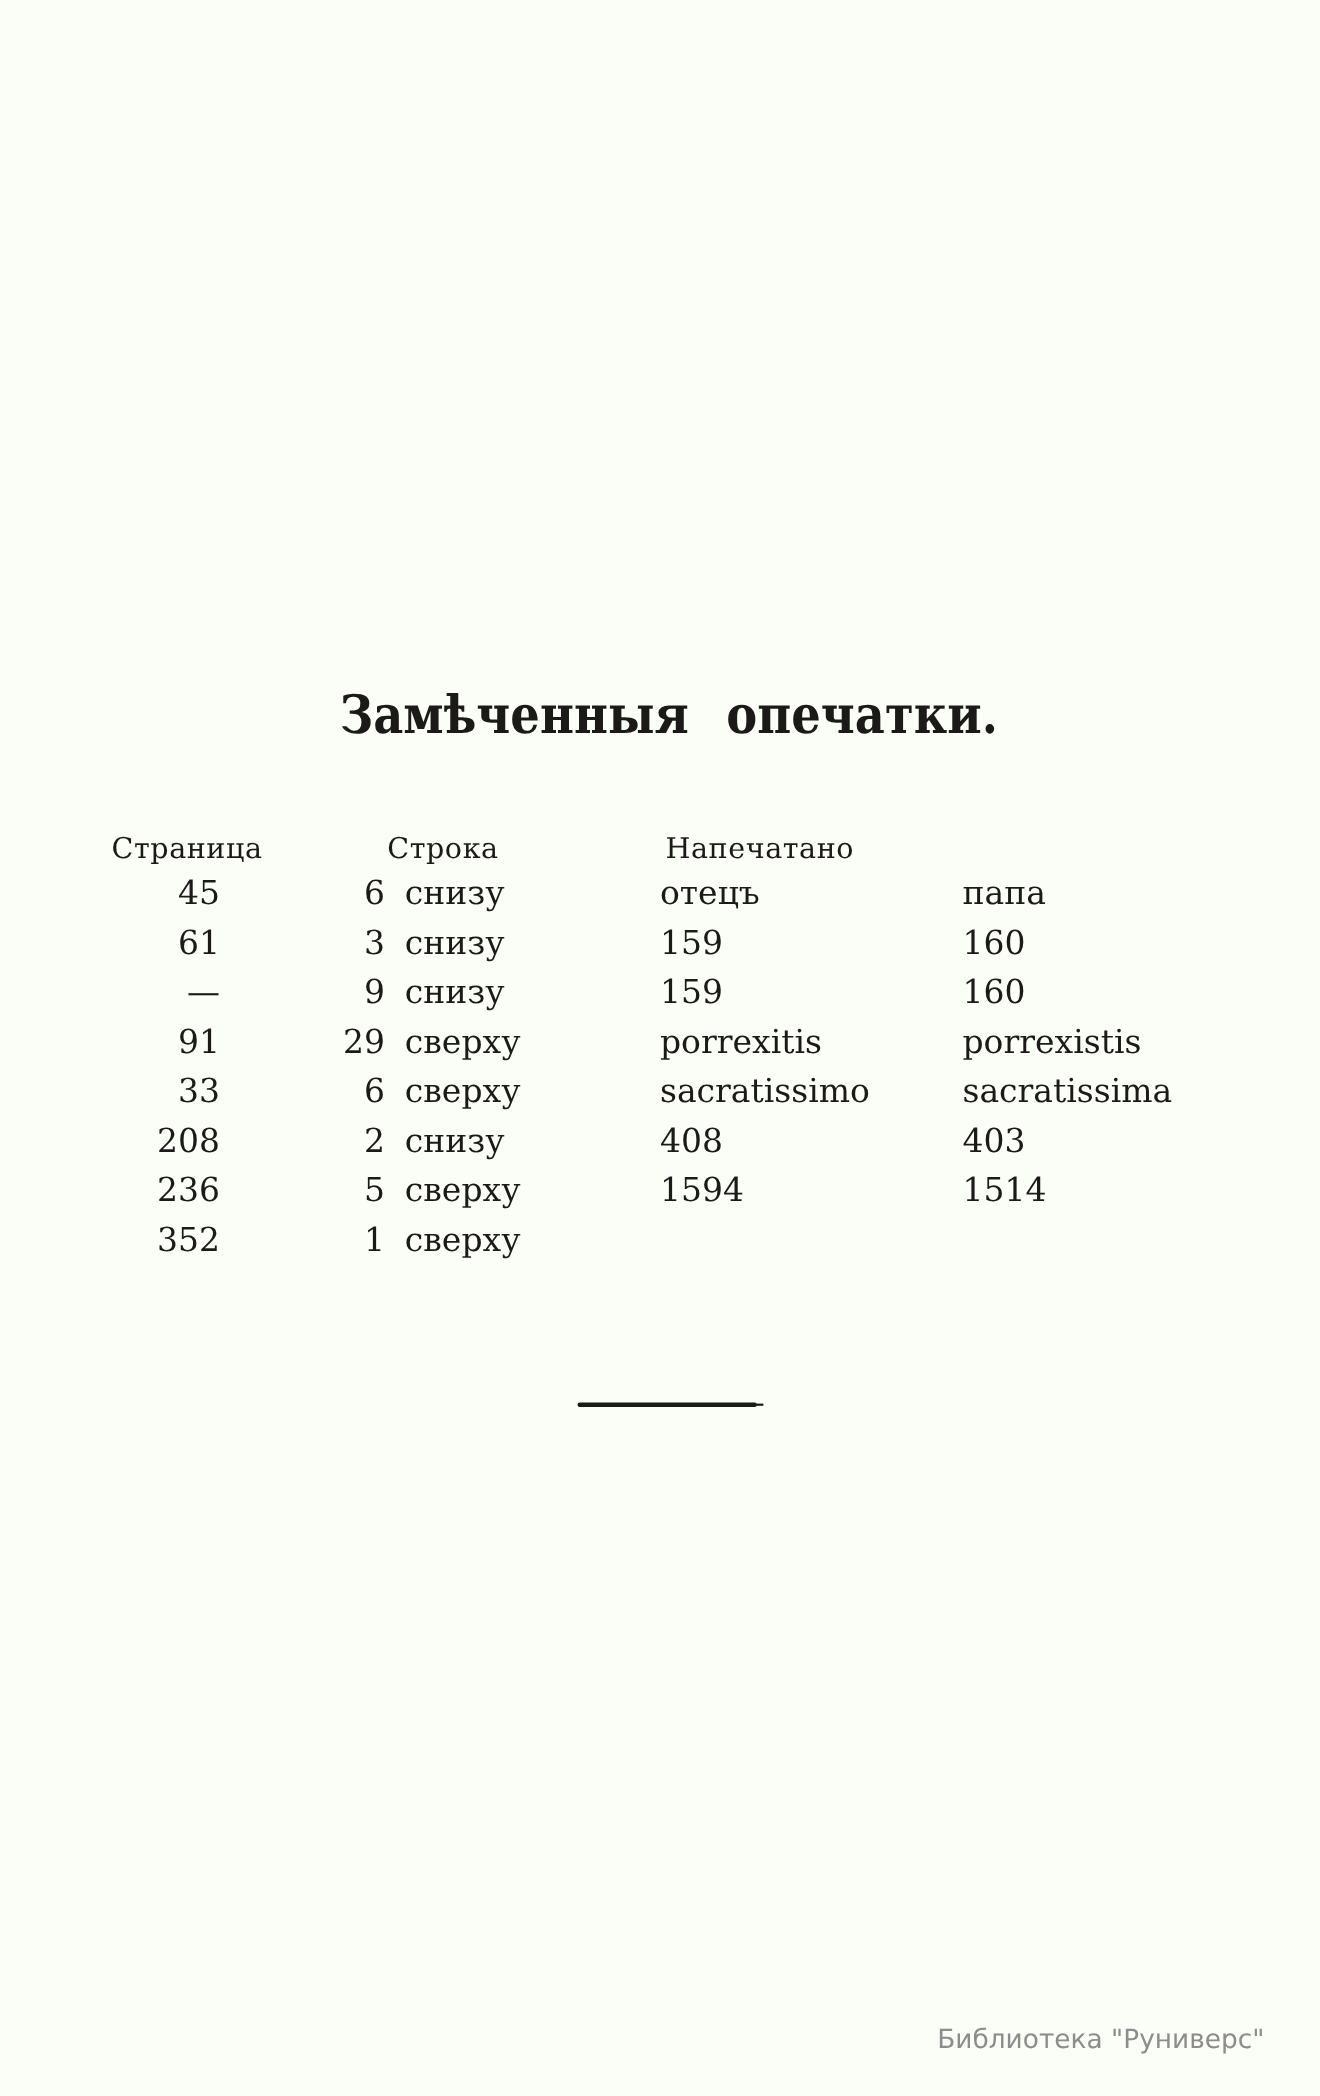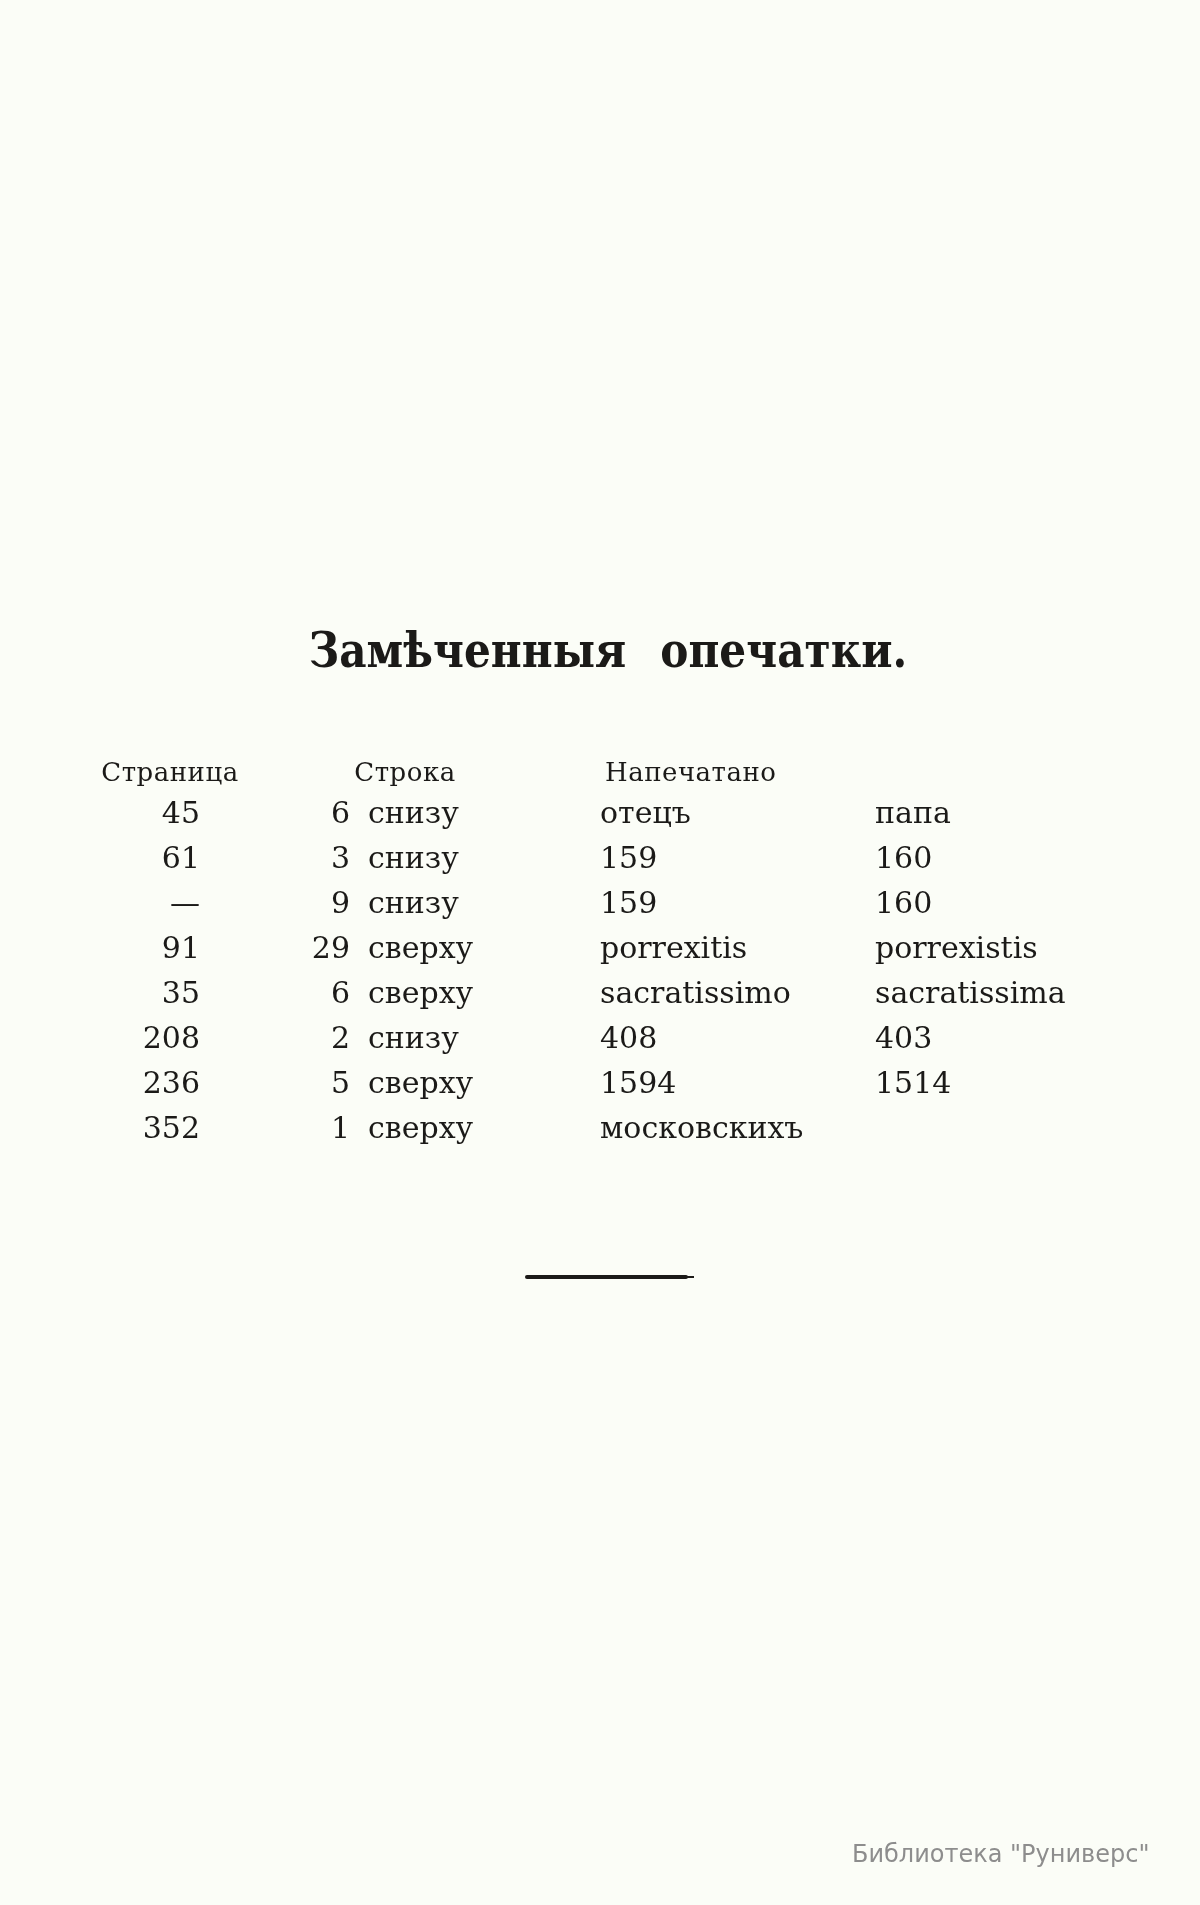--- a/index.html
+++ b/index.html
@@ -38,21 +38,21 @@
     position:absolute;
     left:0; top:750px;
     width:960px; height:45px;
     font-size:26px;
     line-height:45px;
     letter-spacing:0.5px;
     white-space:nowrap;
   }
   .h{position:absolute; top:0;}
   .h-page{left:95px; width:150px; text-align:center;}
-  .h-line{left:340px; width:130px; text-align:center;}
+  .h-line{left:352px; width:130px; }
   .h-printed{left:605px; width:170px; text-align:left;}
   .h-should{left:871px;}
   .rows{
     position:absolute;
     left:0; top:790px;
     width:1200px;
   }
   .row{
     position:relative;
     width:1200px; height:45px;
@@ -123,21 +123,21 @@
     <span class="c c-should">160</span>
   </div>
       <div class="row">
     <span class="c c-page">91</span>
     <span class="c c-linenum">29</span>
     <span class="c c-linedir">сверху</span>
     <span class="c c-printed">porrexitis</span>
     <span class="c c-should">porrexistis</span>
   </div>
       <div class="row">
-    <span class="c c-page">35</span>
+    <span class="c c-page">33</span>
     <span class="c c-linenum">6</span>
     <span class="c c-linedir">сверху</span>
     <span class="c c-printed">sacratissimo</span>
     <span class="c c-should">sacratissima</span>
   </div>
       <div class="row">
     <span class="c c-page">208</span>
     <span class="c c-linenum">2</span>
     <span class="c c-linedir">снизу</span>
     <span class="c c-printed">408</span>
@@ -147,20 +147,19 @@
     <span class="c c-page">236</span>
     <span class="c c-linenum">5</span>
     <span class="c c-linedir">сверху</span>
     <span class="c c-printed">1594</span>
     <span class="c c-should">1514</span>
   </div>
       <div class="row">
     <span class="c c-page">352</span>
     <span class="c c-linenum">1</span>
     <span class="c c-linedir">сверху</span>
-    <span class="c c-printed">московскихъ</span>
   </div>
     </div>
 </div>
 
 <div class="end-rule"></div>
 
 <div class="watermark">Библиотека "Руниверс"</div>
 
 </body></html>

